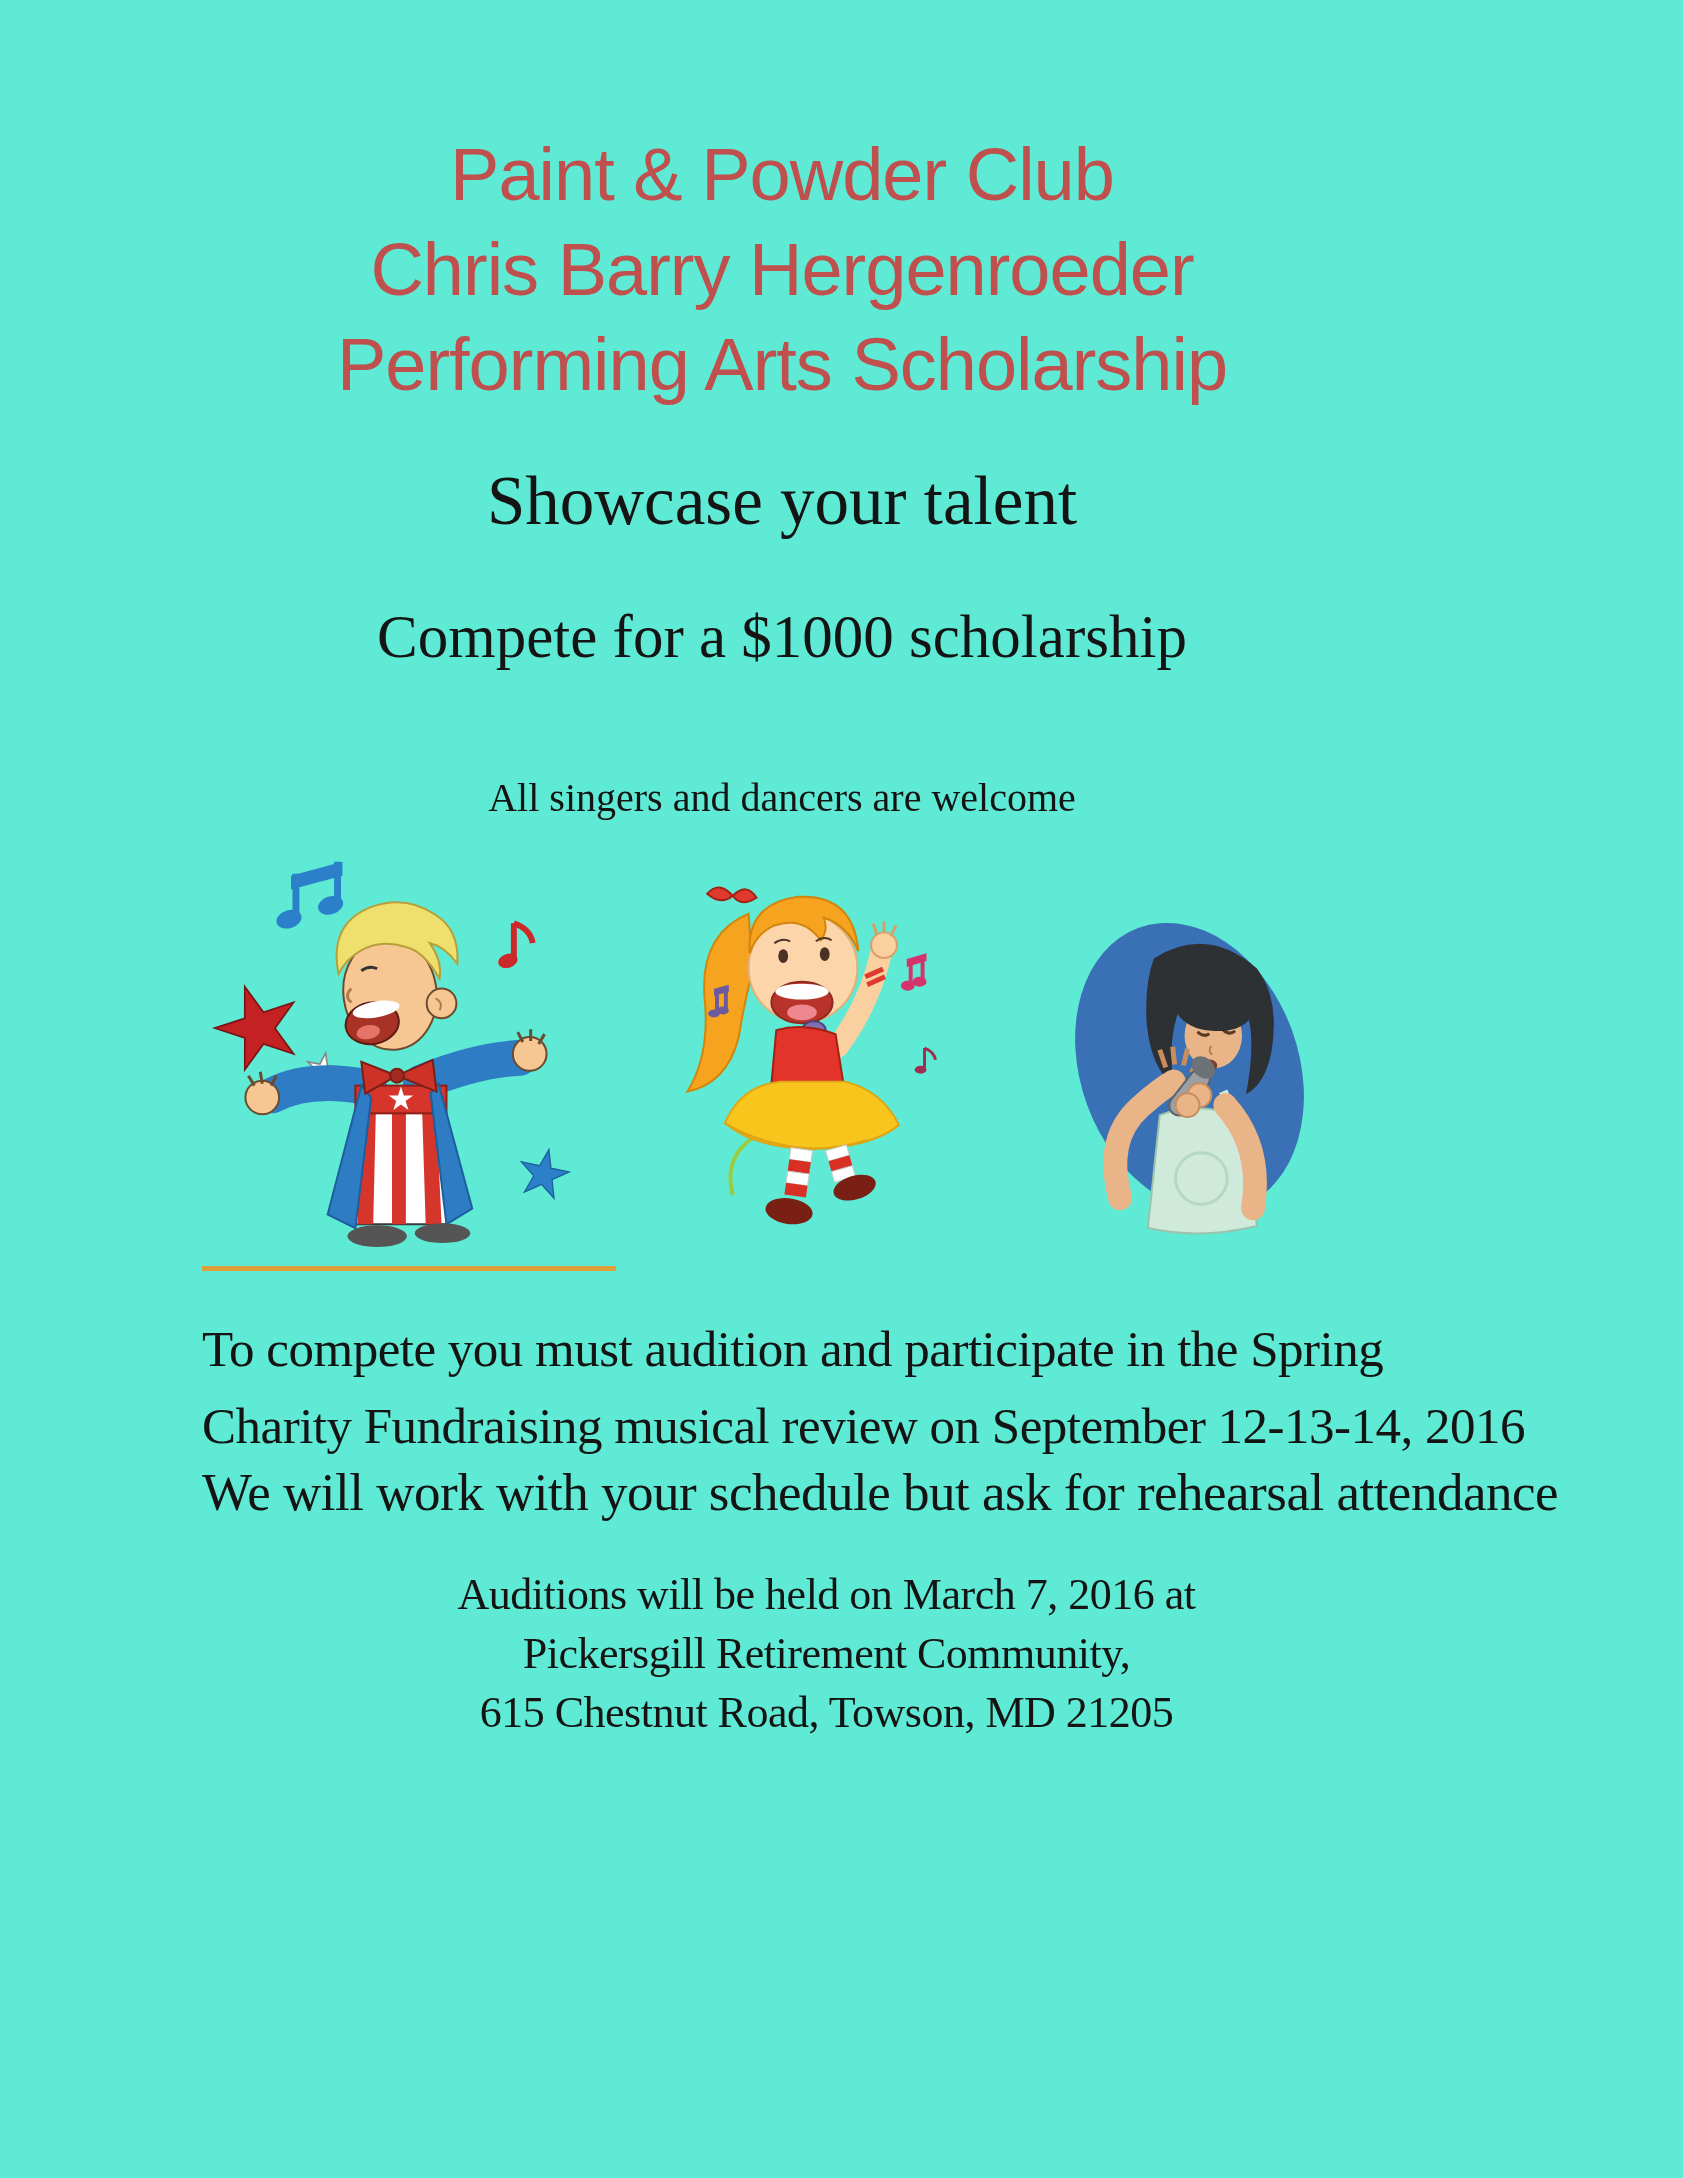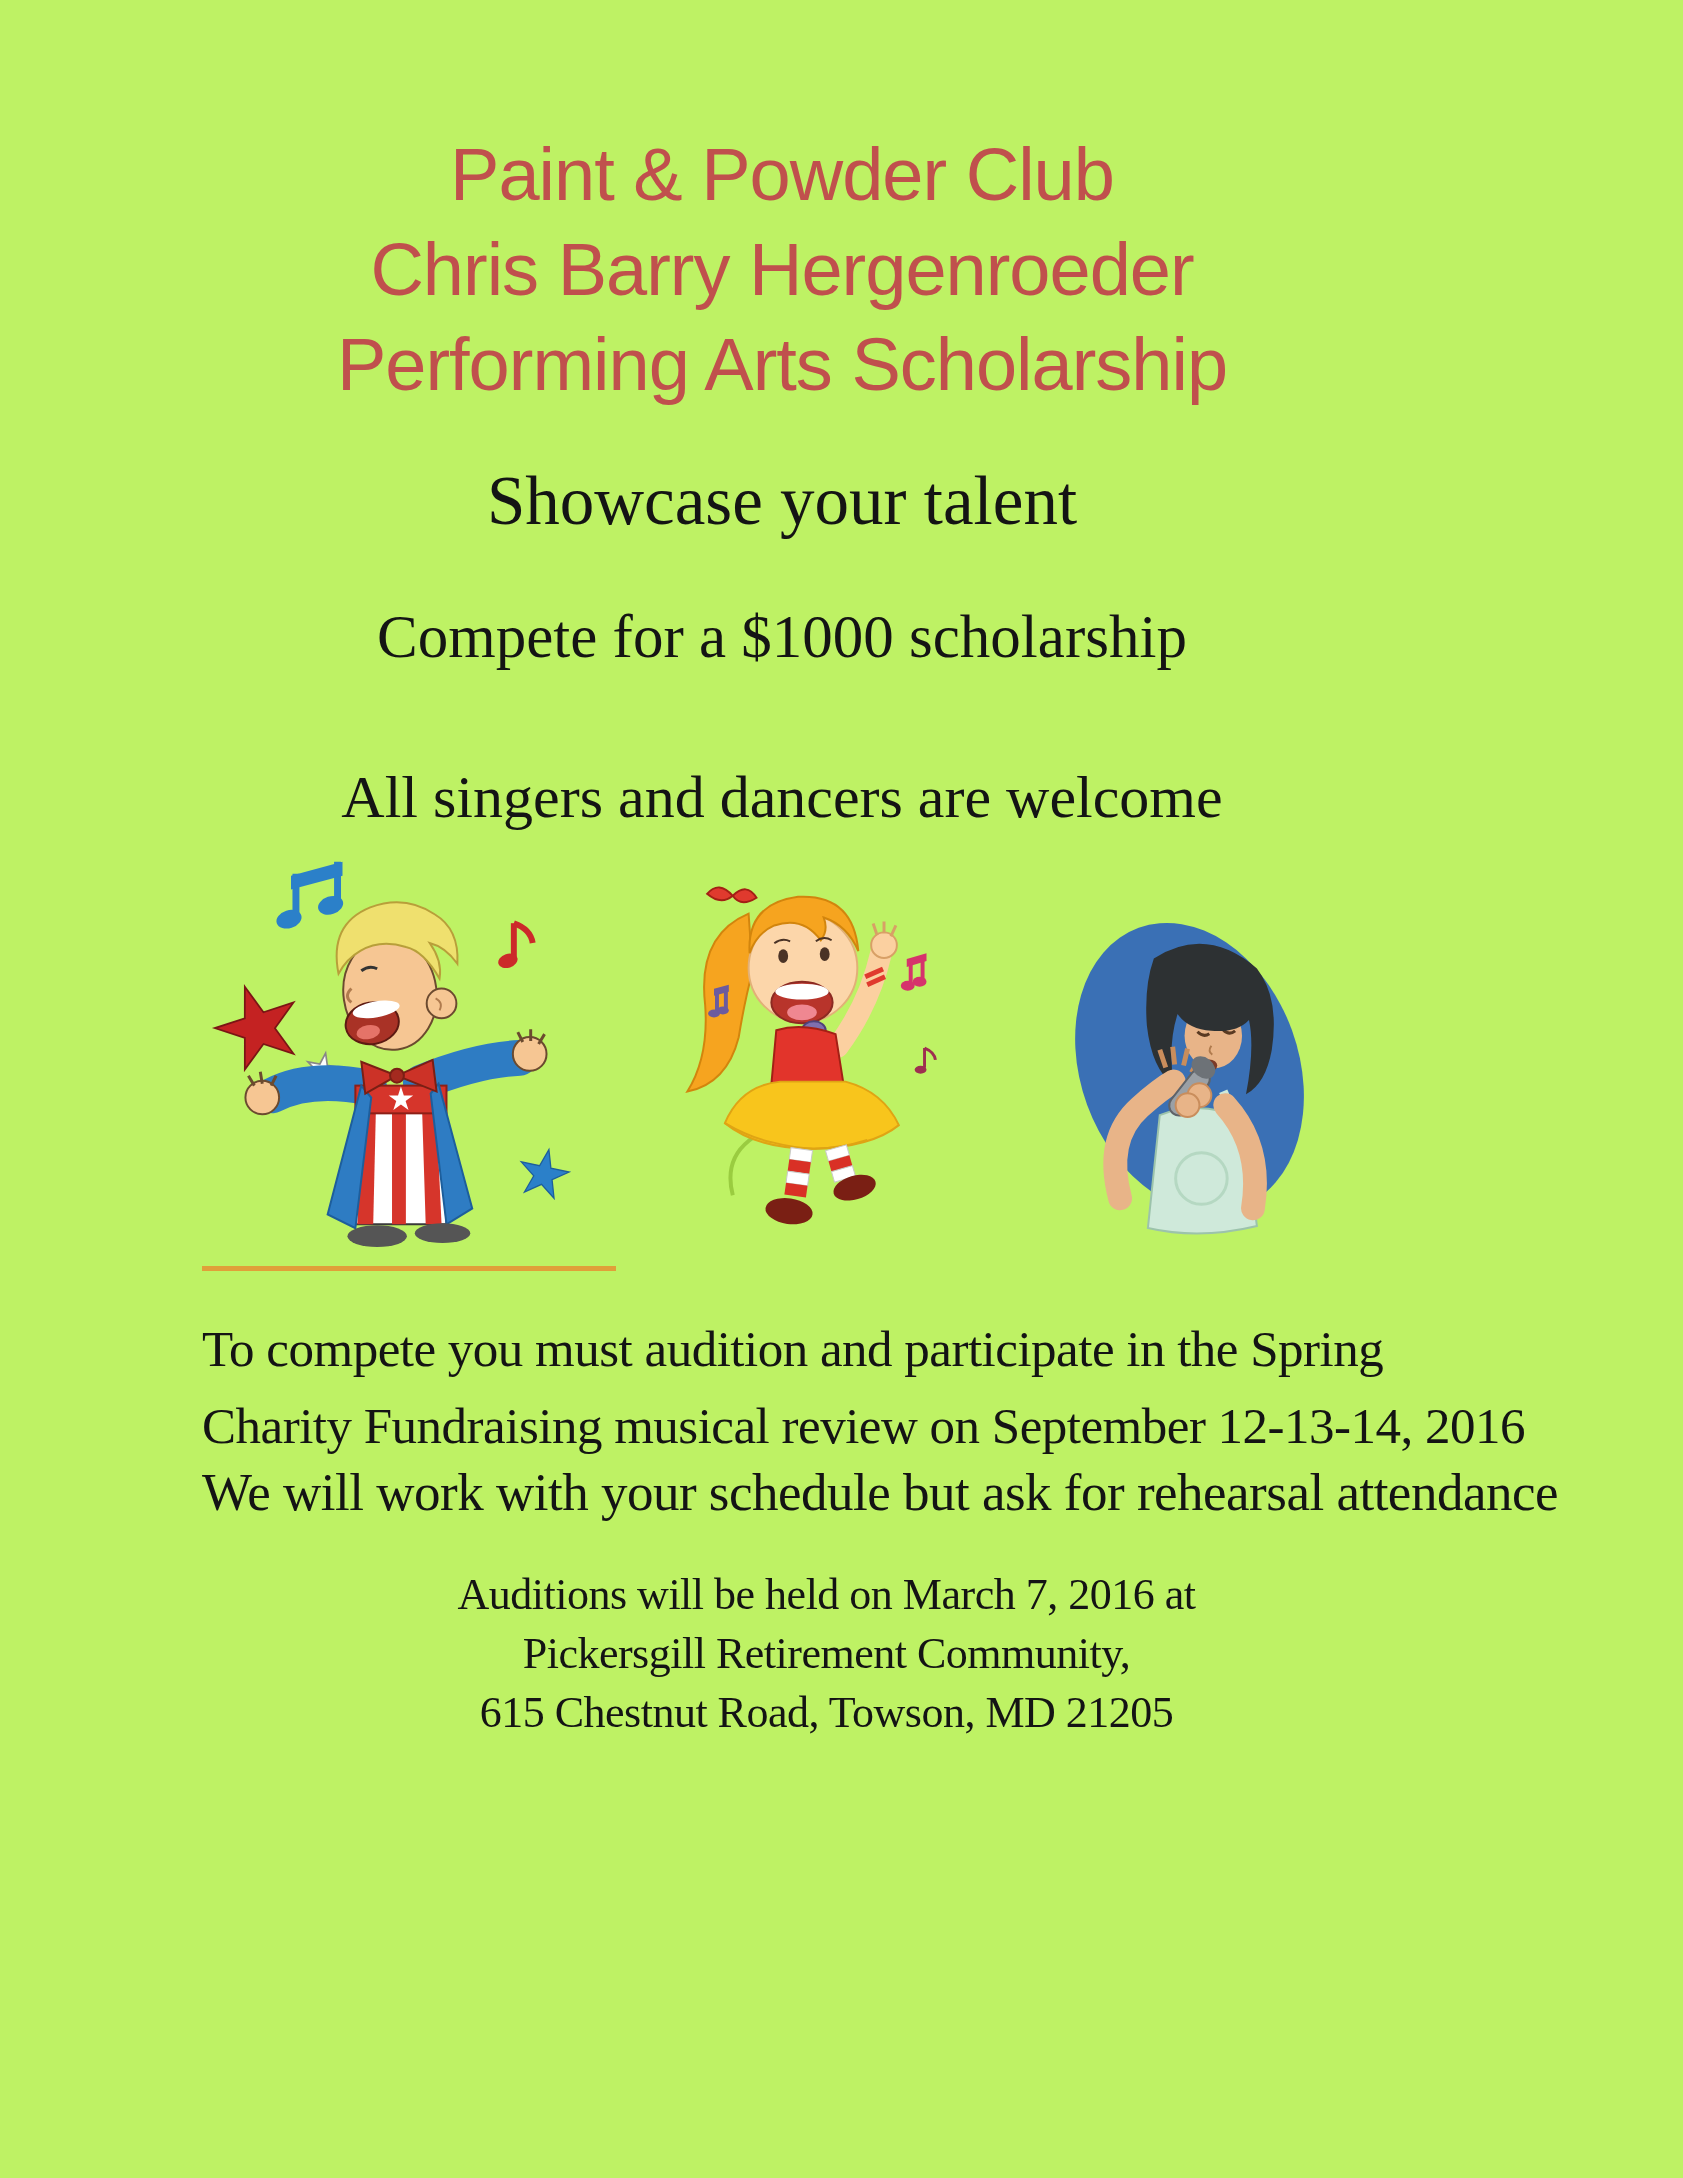--- a/index.html
+++ b/index.html
@@ -1,38 +1,38 @@
 <!DOCTYPE html>
 <html><head>
 <meta charset="utf-8">
 <style>
   html,body{margin:0;padding:0;background:#ffffff;}
   .page{
     position:relative;
     width:1683px;height:2178px;
-    background:#bef264;
+    background:#5eead4;
     overflow:hidden;
     color:#141414;
     font-family:"Liberation Serif", serif;
   }
   
   .top-col{width:1564px;text-align:center;padding-top:127px;}
   .title-line{
     display:block;
     font-family:"Liberation Sans", sans-serif;
     font-size:74px;line-height:95px;
     letter-spacing:-1px;
     color:#c0504d;
     white-space:nowrap;
   }
   .headline{font-family:"Liberation Serif", serif;color:#141414;white-space:nowrap;}
   .headline.h1{font-size:69px;line-height:83px;margin-top:48px;}
   .headline.h2{font-size:69px;line-height:83px;margin-top:42px;}
   .headline.h3{font-size:61px;line-height:75px;margin-top:56px;}
-  .welcome{font-size:60px;line-height:57px;margin-top:95px;color:#141414;}
+  .welcome{font-size:40px;line-height:57px;margin-top:95px;color:#141414;}
   
   .clipart-row{position:relative;height:430px;margin-top:10px;text-align:left;}
   .clip{position:absolute;}
   .clip-man{left:210px;top:2px;}
   .clip-girl{left:630px;top:18px;}
   .clip-woman{left:1042px;top:63px;}
   
   .divider{height:5px;width:414px;margin:0 0 0 202px;background:#e0a039;}
   
   p{margin:0;}

